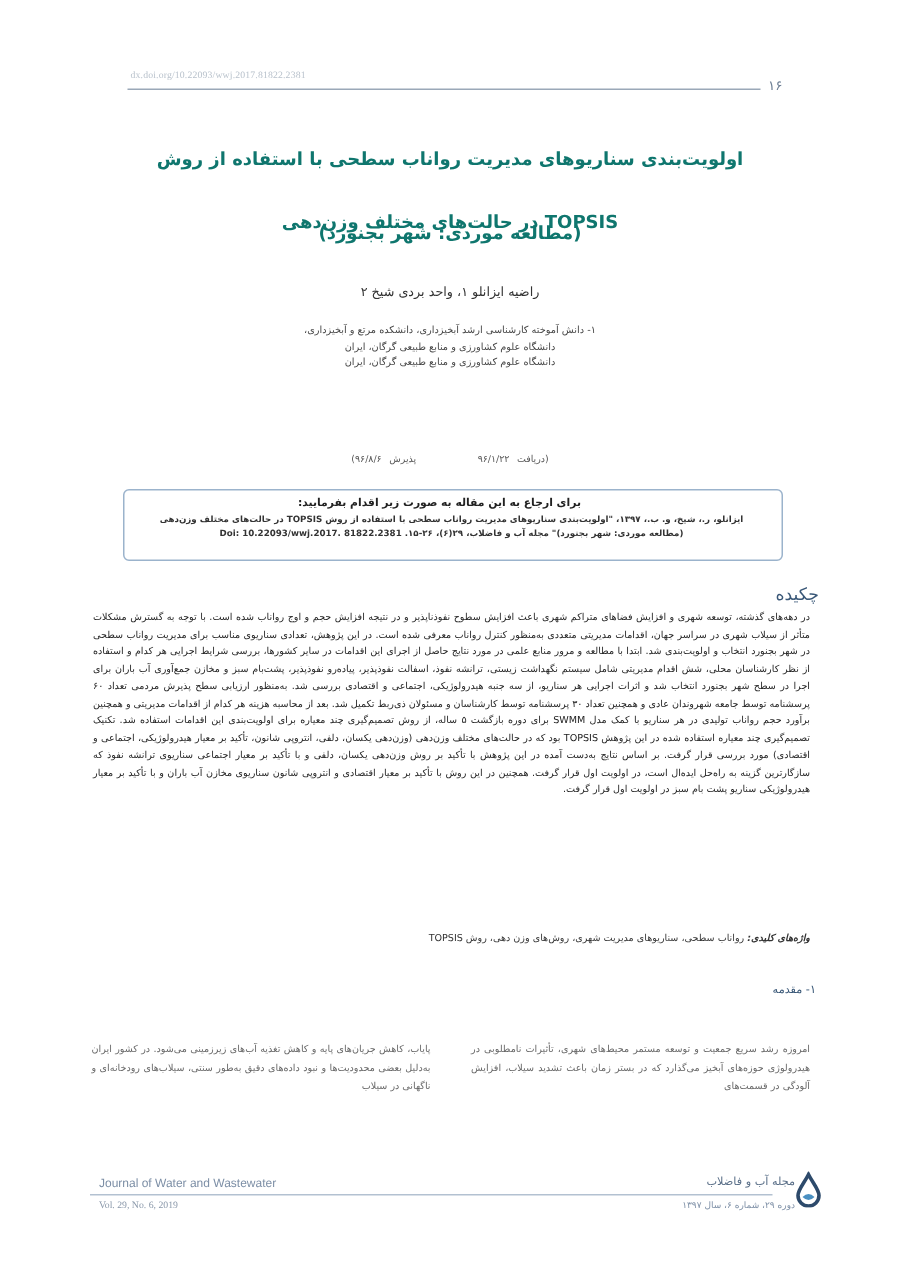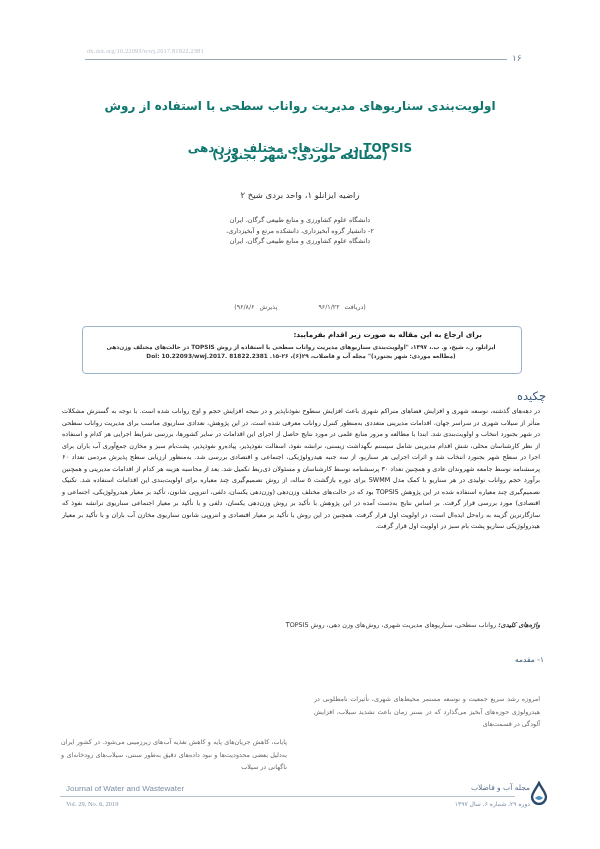--- a/index.html
+++ b/index.html
@@ -10,32 +10,32 @@
     .page-num { left:512px; top:53px; font-size:9px; color:#6d7f95; }
     .title { left:60px; width:480px; text-align:center; direction:rtl; color:#0f766e; font-weight:bold; font-size:12px; line-height:25px; }
     .title1 { top:94px; }
     .title2 { top:136px; }
     .title3 { top:143px; }
     .authors { left:150px; width:300px; top:190px; text-align:center; direction:rtl; font-size:8.5px; color:#333; }
     .aff { left:170px; width:260px; top:215px; text-align:center; direction:rtl; font-size:6.5px; line-height:10.5px; color:#444; }
     .dates { left:150px; width:300px; top:303px; text-align:center; direction:rtl; font-size:6.3px; color:#555; word-spacing:3px; }
     .dates span { margin:0 18px; }
     .cite-box { left:82px; top:326px; width:438px; height:46px; border:1px solid #9bb3cc; border-radius:4px; }
-    .cite-title { left:82px; width:400px; top:330px; direction:rtl; font-size:7.2px; font-weight:bold; color:#222; }
+    .cite-title { left:82px; width:400px; top:330px; text-align:center; direction:rtl; font-size:7.2px; font-weight:bold; color:#222;padding-left:11px; }
     .cite-line { left:86px; width:430px; text-align:center; direction:rtl; font-size:5.8px; font-weight:bold; color:#333; line-height:9px; }
     .cite-l1 { top:343px; }
     .cite-l2 { top:352px; }
     .abstract-head { right:54px; top:389px; direction:rtl; font-size:11.5px; color:#3a5878; }
     .abstract { left:62px; width:478px; top:406px; direction:rtl; text-align:justify; text-align-last:right; font-size:6.4px; line-height:11.5px; color:#222; }
     .keywords { left:62px; width:478px; top:621px; direction:rtl; text-align:right; font-size:6.4px; color:#333; }
     .keywords b { font-style:italic; }
     .intro-head { right:56px; top:655px; direction:rtl; font-size:7.5px; color:#3a5878; }
     .col { top:693px; width:226px; direction:rtl; text-align:justify; text-align-last:right; font-size:6.4px; line-height:12.5px; color:#666; }
     .col-right { left:314px; }
-    .col-left { left:61px;margin-top:43px; }
+    .col-left { left:61px; }
     .footer-rule { left:60px; top:796px; width:455px; height:1px; background:#b3c1d1; }
     .j-en { left:66px; top:784px; font-family:Liberation Sans, sans-serif; font-size:8px; color:#7d8fa6; }
     .vol-en { left:66px; top:800px; font-family:"Liberation Serif", serif; font-size:6.5px; color:#8a98aa; }
     .j-fa { right:70px; top:783px; direction:rtl; font-size:7.5px; color:#5a6f88; }
     .vol-fa { right:70px; top:800px; direction:rtl; font-size:6px; color:#7d8fa6; }
     .logo { left:530px; top:781px; width:18px; height:24px; }
   </style>
 </head>
 <body>
 
@@ -43,22 +43,22 @@
 <div class="abs header-rule"></div>
 <div class="abs page-num">۱۶</div>
 
 <div class="abs title title1">اولویت‌بندی سناریوهای مدیریت رواناب سطحی با استفاده از روش</div>
 <div class="abs title title2">TOPSIS در حالت‌های مختلف وزن‌دهی</div>
 <div class="abs title title3">(مطالعه موردی: شهر بجنورد)</div>
 
 <div class="abs authors">راضیه ایزانلو ۱، واحد بردی شیخ ۲</div>
 
 <div class="abs aff">
+  <div>۱- دانش آموخته کارشناسی ارشد آبخیزداری، دانشکده مرتع و آبخیزداری،</div>
   <div>دانشگاه علوم کشاورزی و منابع طبیعی گرگان، ایران</div>
-  <div>۲- دانشیار گروه آبخیزداری، دانشکده مرتع و آبخیزداری،</div>
   <div>دانشگاه علوم کشاورزی و منابع طبیعی گرگان، ایران</div>
 </div>
 
 <div class="abs dates">
   <span>(دریافت ۹۶/۱/۲۲</span>
   <span>پذیرش ۹۶/۸/۶)</span>
 </div>
 
 <div class="abs cite-box"></div>
 <div class="abs cite-title">برای ارجاع به این مقاله به صورت زیر اقدام بفرمایید:</div>

